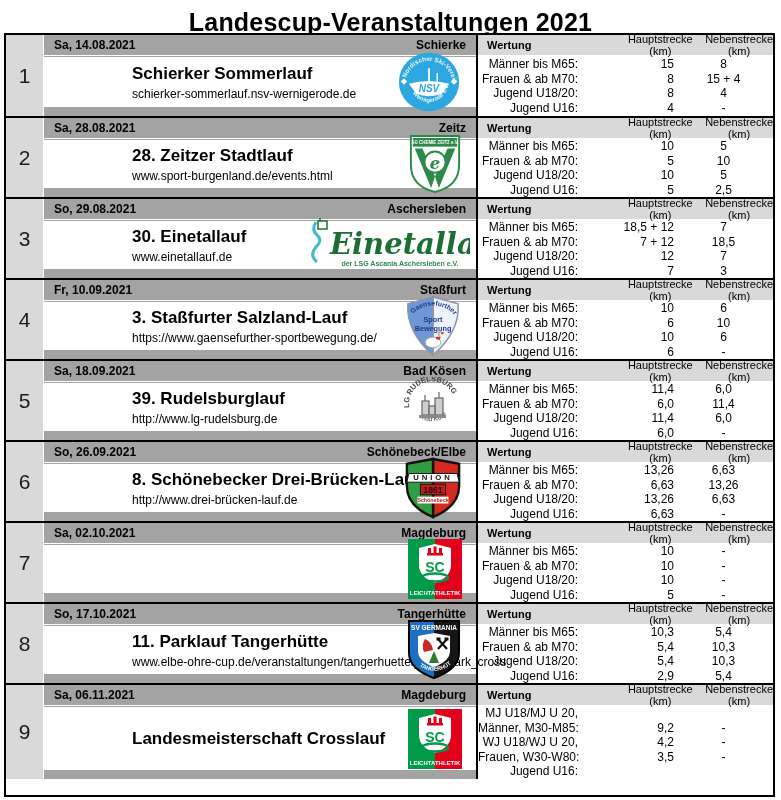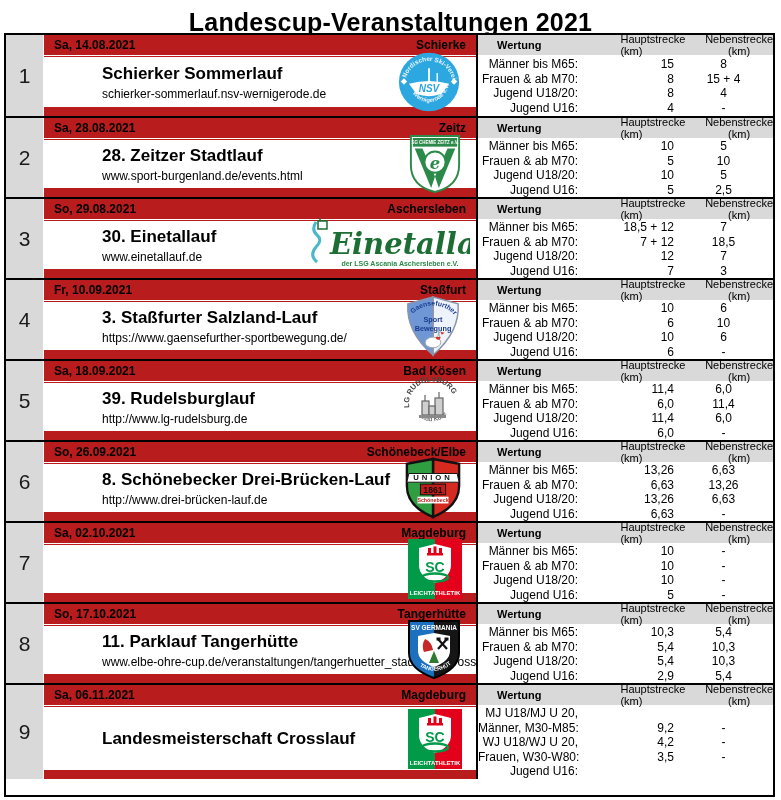--- a/index.html
+++ b/index.html
@@ -4,33 +4,33 @@
 <style>
   html,body{margin:0;padding:0;background:#fff;}
   body{width:781px;height:800px;font-family:"Liberation Sans",sans-serif;color:#000;position:relative;overflow:hidden;}
   .page-title{margin:0;text-align:center;font-size:25px;font-weight:bold;padding-top:8px;letter-spacing:0.2px;}
   .table{position:absolute;left:4px;top:33px;width:771px;height:764px;border:2px solid #000;box-sizing:border-box;background:#fff;}
   .event-row{display:flex;height:81px;box-sizing:border-box;border-top:2px solid #000;}
   .event-row:first-child{border-top:none;}
   .event-row.tall{height:96px;}
   .num-col{width:38px;background:#d9d9d9;display:flex;align-items:center;justify-content:center;
            font-size:21px;color:#1a1a1a;border-right:1px solid #fff;box-sizing:border-box;flex:none;}
-  .main-col{flex:1;position:relative;background:#b91c1c;min-width:0;}
+  .main-col{flex:1;position:relative;background:#a3a3a3;min-width:0;}
   .date-strip{height:21px;display:flex;justify-content:space-between;align-items:center;
               font-size:12px;font-weight:bold;padding:0 10px;border-bottom:1px solid #fff;box-sizing:border-box;}
   .content-box{position:absolute;top:22px;left:0;right:0;bottom:9px;background:#fff;display:flex;align-items:center;}
-  .texts{padding-left:58px;min-width:0;}
+  .texts{padding-left:88px;min-width:0;}
   .event-name{font-size:17px;font-weight:bold;white-space:nowrap;}
   .event-url{font-size:12px;margin-top:3px;color:#000;text-decoration:none;display:block;white-space:nowrap;}
   .logo-holder{position:absolute;right:14px;top:50%;transform:translateY(-50%);line-height:0;}
   .wertung-col{width:297px;flex:none;border-left:2px solid #000;box-sizing:border-box;display:flex;flex-direction:column;background:#fff;}
   .wertung-header{height:21px;background:#d9d9d9;display:flex;align-items:center;font-size:11px;
                   border-bottom:1px solid #fff;box-sizing:border-box;flex:none;}
-  .wh-label{width:104px;font-weight:bold;padding-left:9px;box-sizing:border-box;margin-left:10px;}
-  .wh-haupt{width:92px;margin-left:36px;}
+  .wh-label{width:104px;font-weight:bold;padding-left:9px;box-sizing:border-box;}
+  .wh-haupt{width:92px;text-align:center;margin-left:36px;}
   .wh-neben{flex:1;text-align:center;}
   .wertung-body{flex:1;display:flex;flex-direction:column;justify-content:center;font-size:12px;}
   .w-line{display:flex;line-height:14.5px;}
   .w-label{width:104px;text-align:right;padding-right:4px;box-sizing:border-box;white-space:nowrap;}
   .w-haupt{width:92px;text-align:right;}
   .w-neben{flex:1;text-align:center;}
 </style>
 </head>
 <body>
 

